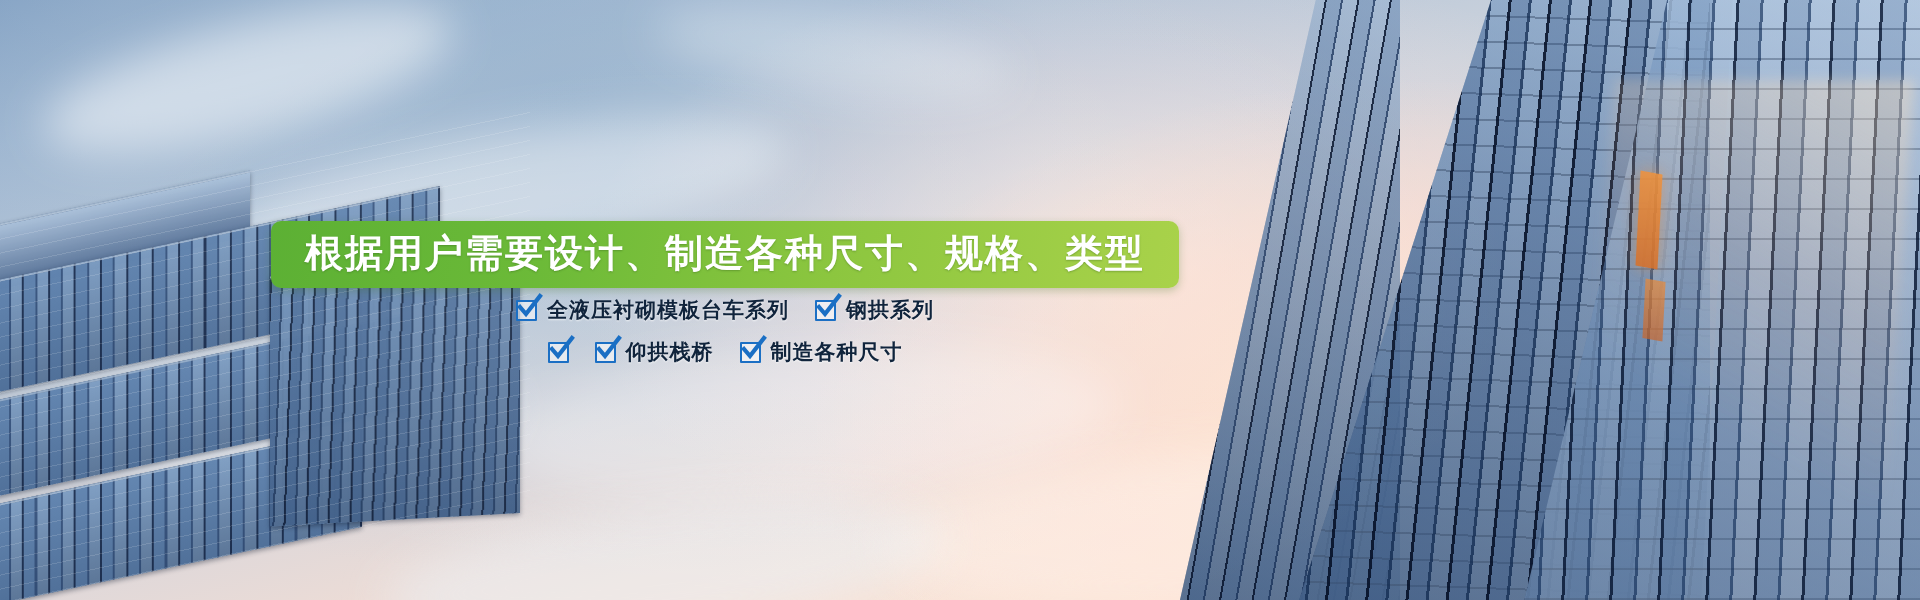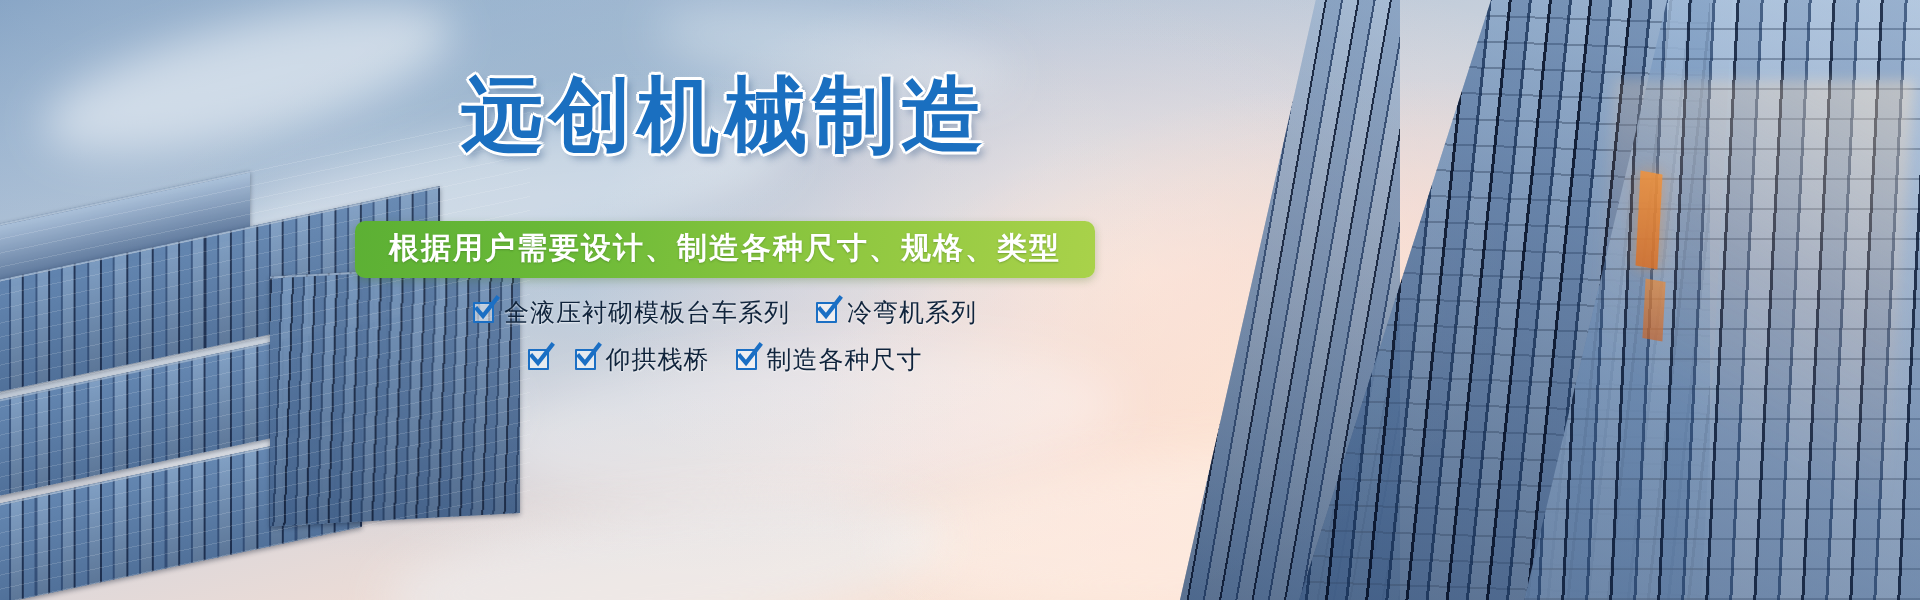--- a/index.html
+++ b/index.html
@@ -201,42 +201,42 @@
   .pill-wrap {
     position:absolute; left:0; top:221px; width:1450px;
     display:flex; justify-content:center;
   }
   .pill {
     display:inline-block;
     padding:7px 34px 9px 34px;
     border-radius:10px;
     background:linear-gradient(100deg,#5cb034 0%,#6cba38 30%,#8cc63f 62%,#a9d24a 100%);
     color:#ffffff;
-    font-size:30px;
+    font-size:38px;
     font-weight:bold;
     letter-spacing:2px;
     white-space:nowrap;
     box-shadow:0 3px 9px rgba(60,110,30,.28);
     text-shadow:0 1px 2px rgba(45,90,25,.35);
     font-family:Liberation Mono, monospace;
   }
 
   
   .feature-rows {
     position:absolute; left:0; top:296px; width:1450px;
   }
   .frow {
     display:flex; justify-content:center; align-items:center;
     gap:26px;
     margin-bottom:14px;
   }
   .fitem { display:flex; align-items:center; gap:10px; white-space:nowrap; }
   .fitem .lbl {
-    font-size:25px;
-    font-weight:normal;
+    font-size:21px;
+    font-weight:bold;
     color:#10243c;
     letter-spacing:1px;
     text-shadow:0 1px 2px rgba(255,255,255,.75);
   }
   .cbox {
     width:21px; height:21px;
     border:2px solid #1b6fc4;
     background:rgba(255,255,255,.55);
     position:relative;
     flex:0 0 auto;
@@ -276,21 +276,20 @@
     <div class="bl-slab bl-b"></div>
     <div class="bl-slab bl-c"></div>
     <div class="bl-slab bl-d"></div>
     <div class="bl-spandrel"></div>
   </div>
 
   <div class="vignette"></div>
 
   <div class="content">
 
-    <div class="title">远创机械制造</div>
 
     <div class="pill-wrap">
       <div class="pill">根据用户需要设计、制造各种尺寸、规格、类型</div>
     </div>
 
     <div class="feature-rows">
 
       <div class="frow">
         <div class="fitem">
           <span class="cbox">
@@ -299,21 +298,21 @@
               </svg>
           </span>
           <span class="lbl">全液压衬砌模板台车系列</span>
         </div>
         <div class="fitem">
           <span class="cbox">
             <svg viewBox="0 0 27 27" aria-hidden="true">
                 <path d="M4 14 L10 21 L24 3" fill="none" stroke="#1b6fc4" stroke-width="4.2" stroke-linecap="square"></path>
               </svg>
           </span>
-          <span class="lbl">冷弯机系列</span>
+          <span class="lbl">钢拱系列</span>
         </div>
       </div>
 
       <div class="frow">
         <div class="fitem">
           <span class="cbox">
             <svg viewBox="0 0 27 27" aria-hidden="true">
                 <path d="M4 14 L10 21 L24 3" fill="none" stroke="#1b6fc4" stroke-width="4.2" stroke-linecap="square"></path>
               </svg>
           </span>

